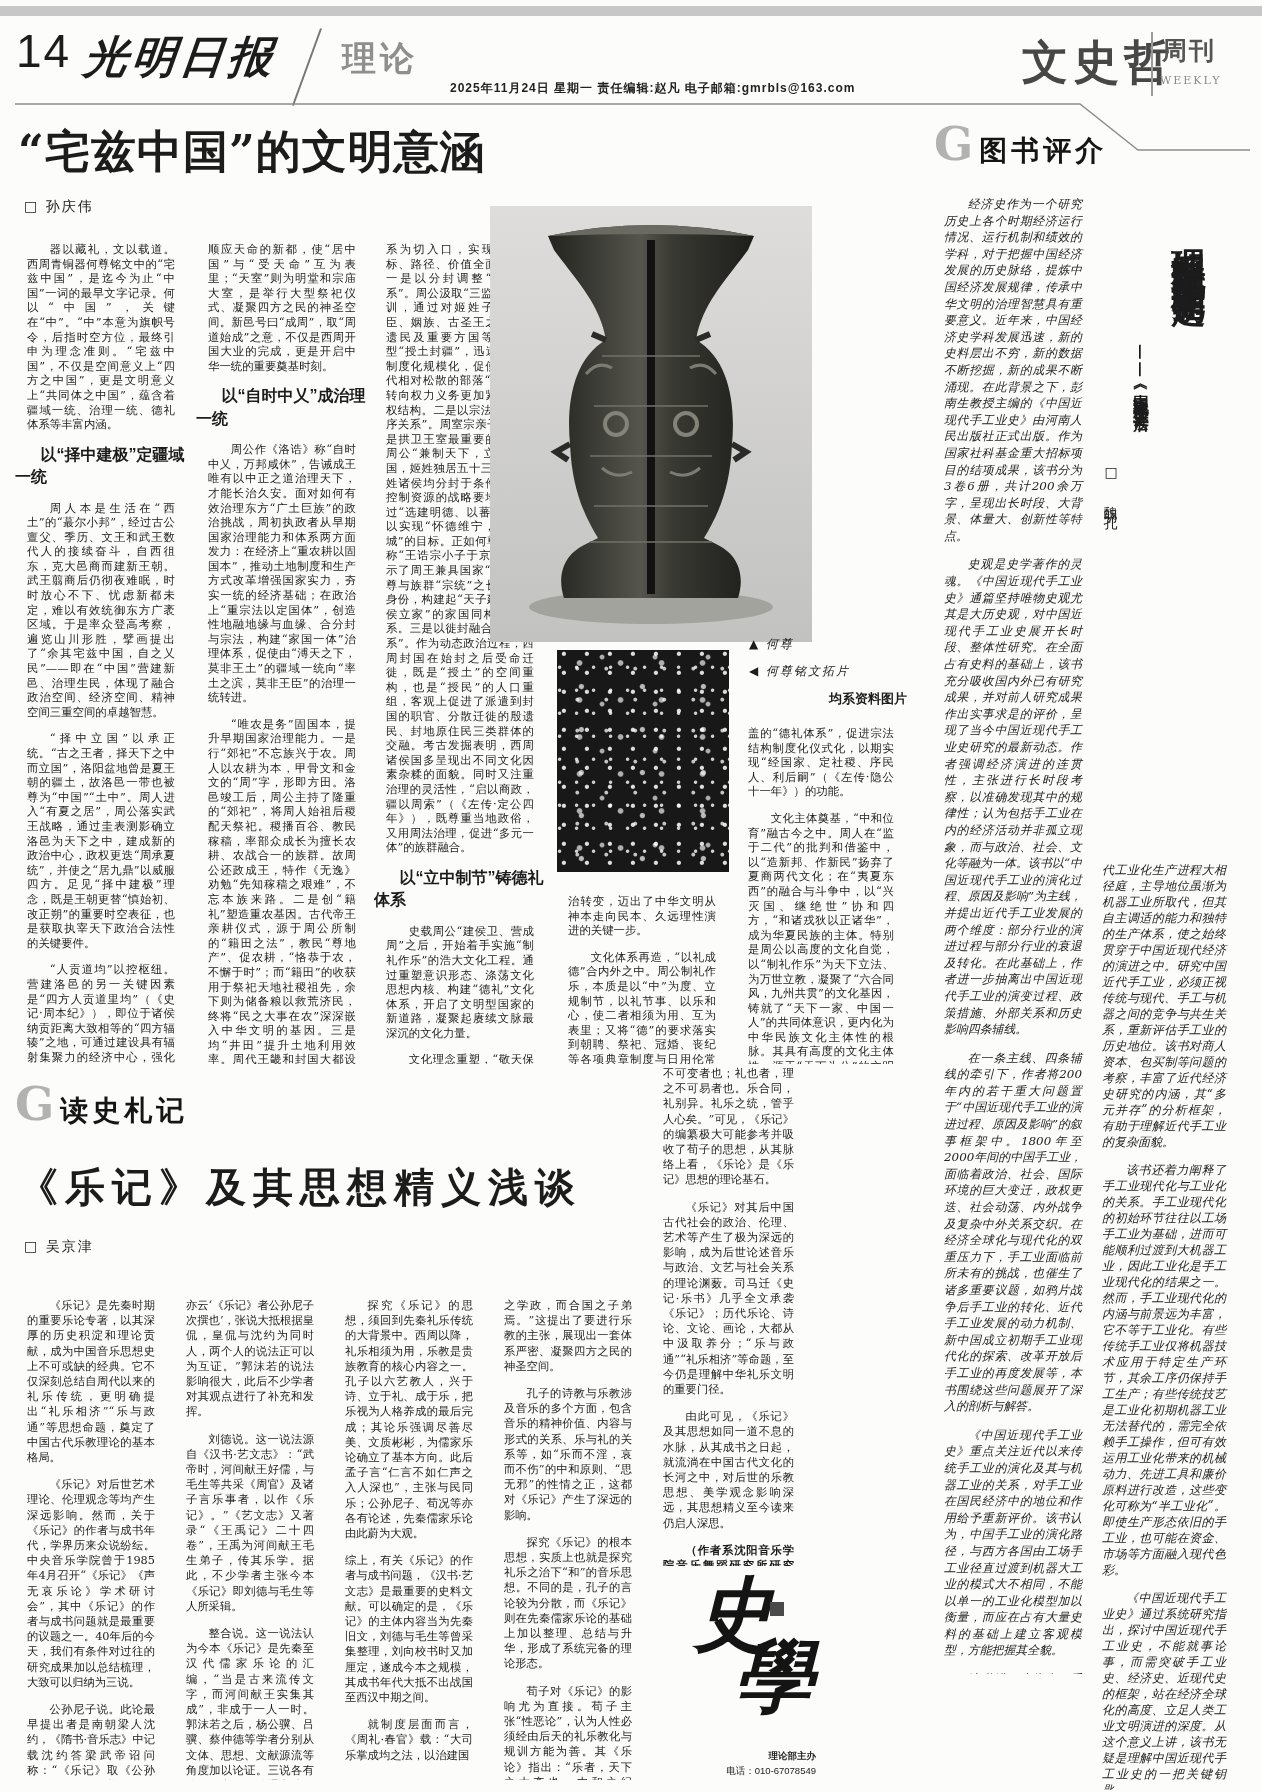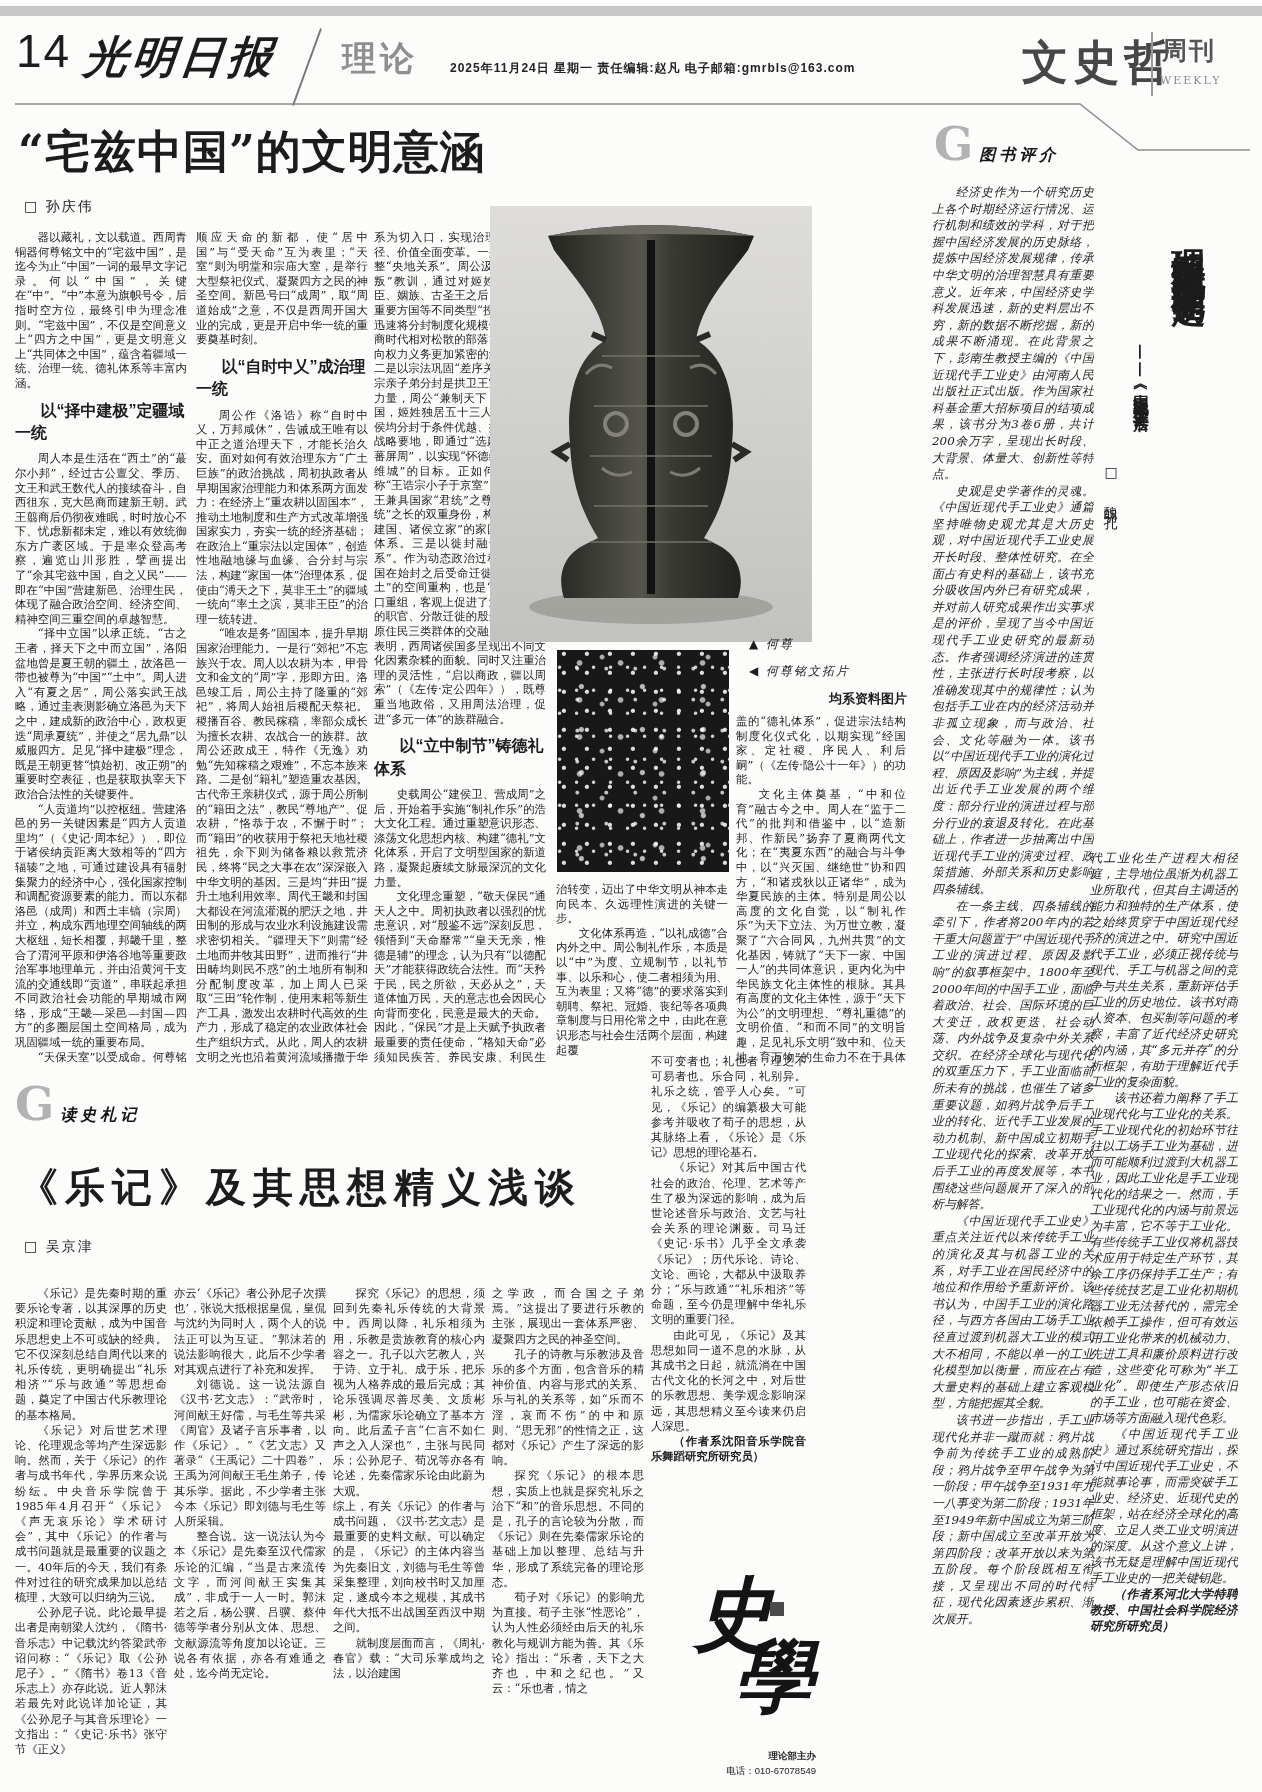--- a/index.html
+++ b/index.html
@@ -8,33 +8,33 @@
 
   
   .topbar{position:absolute;left:0;top:6px;width:1262px;height:10px;background:#c7c7c7;}
   .pageno{position:absolute;left:16px;top:24px;font-family:"Liberation Sans",sans-serif;
           font-size:46px;font-weight:400;letter-spacing:2px;}
   .masthead{position:absolute;left:84px;top:28px;font-size:44px;font-weight:700;font-style:italic;
             letter-spacing:4px;transform:skewX(-6deg);}
   .hdr-diag{position:absolute;left:306px;top:26px;width:2px;height:82px;background:#777;transform:rotate(20deg);}
   .section-label{position:absolute;left:342px;top:36px;font-family:"Liberation Sans",sans-serif;
                  font-size:34px;font-weight:700;color:#8f8f8f;letter-spacing:4px;}
-  .dateline{position:absolute;left:450px;top:60px;font-family:"Liberation Sans",sans-serif;
+  .dateline{position:absolute;left:450px;top:80px;font-family:"Liberation Sans",sans-serif;
             font-size:12px;font-weight:700;color:#222;letter-spacing:1px;}
   .weekly-title{position:absolute;left:1022px;top:32px;font-family:"Liberation Sans",sans-serif;
                 font-size:46px;font-weight:800;color:#474747;letter-spacing:5px;}
   .weekly-divider{position:absolute;left:1151px;top:32px;width:2px;height:64px;background:#9a9a9a;}
   .weekly-label{position:absolute;left:1162px;top:34px;font-family:"Liberation Sans",sans-serif;
                 font-size:25px;font-weight:700;color:#555;letter-spacing:2px;}
   .weekly-en{position:absolute;left:1160px;top:74px;font-size:11px;color:#8a8a8a;letter-spacing:2px;}
   .hdr-rules{position:absolute;left:0;top:98px;width:1262px;height:60px;}
 
   
   .col{position:absolute;text-align:justify;overflow:hidden;}
-  .col p{margin:0;text-indent:2em;}
+  .col p{margin:12px;text-indent:2em;}
   .col p.noindent{text-indent:0;}
   .col p.author{font-family:"Liberation Sans",sans-serif;font-weight:700;}
   .col h3.subhead{font-family:"Liberation Sans",sans-serif;font-weight:700;font-size:16px;
                   line-height:1.4;margin:9px 0 7px 0;text-indent:1.6em;text-align:left;}
   .main-col{font-size:11.4px;line-height:14.6px;}
   .notes-col{font-size:11.3px;line-height:15.2px;}
   .kai-col{font-size:11.9px;line-height:16.6px;font-style:italic;color:#222;}
 
   
   .main-headline{position:absolute;left:18px;top:122px;width:800px;font-size:45px;font-weight:900;
@@ -51,21 +51,21 @@
       radial-gradient(circle at 85% 15%, rgba(255,255,255,.65) 0 1.8px, transparent 3px),
       radial-gradient(circle at 40% 85%, rgba(255,255,255,.7) 0 2px, transparent 3.2px);
     background-size:23px 19px, 29px 31px, 17px 23px, 41px 37px, 53px 47px, 61px 43px;}
   .caption-block{position:absolute;left:737px;top:636px;width:170px;}
   .caption{font-size:12px;font-style:italic;letter-spacing:2px;margin:0 0 10px 12px;}
   .credit{font-family:"Liberation Sans",sans-serif;font-weight:700;font-size:13px;text-align:right;margin:2px 0 0 0;}
 
   
   .sec-logo{position:absolute;display:flex;align-items:baseline;gap:6px;}
   .glogo{font-size:46px;line-height:40px;font-weight:700;color:#b2b2b2;font-family:"DejaVu Serif",serif;}
-  .sec-label{font-family:"Liberation Sans",sans-serif;font-size:16px;font-weight:800;letter-spacing:4px;color:#151515;font-style:italic;}
+  .sec-label{font-family:"Liberation Sans",sans-serif;font-size:28px;font-weight:800;letter-spacing:4px;color:#151515;}
 
   
   .notes-headline{position:absolute;left:18px;top:1160px;width:640px;font-size:40px;font-weight:900;
                   letter-spacing:7px;white-space:nowrap;}
 
   
   .v-title{position:absolute;left:1166px;top:222px;height:608px;writing-mode:vertical-rl;
            font-size:34px;font-weight:900;letter-spacing:3px;}
   .v-subtitle{position:absolute;left:1130px;top:344px;height:320px;writing-mode:vertical-rl;
               font-size:15.5px;font-weight:700;letter-spacing:2px;}

